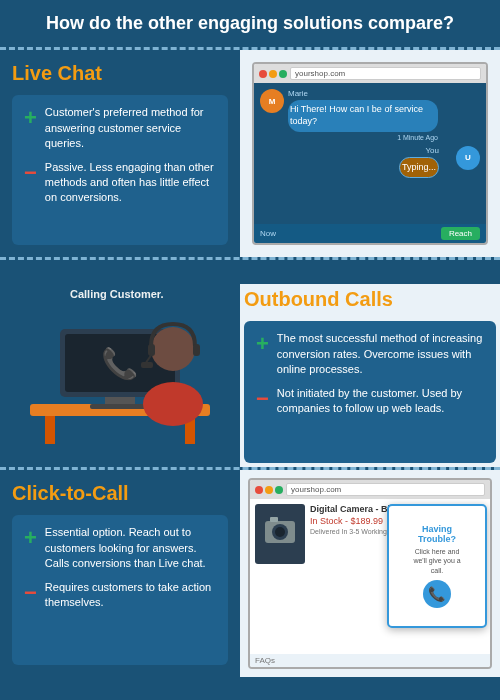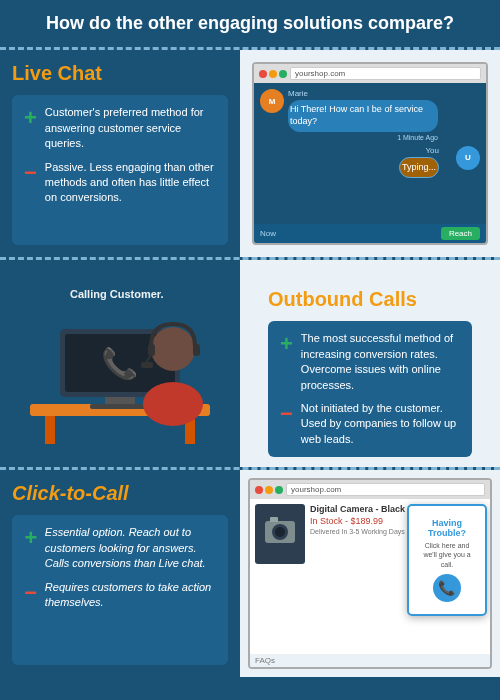--- a/index.html
+++ b/index.html
@@ -246,33 +246,33 @@
     }
 
     .illustration {
       width: 210px;
       height: 180px;
     }
 
     .row2-right {
       width: 260px;
       background: #eaf2f8;
-      padding: 28px;
-      display: flex;
-      flex-direction: column;
+      padding: 4px;
+      display: flex;
+      flex-direction: column;
+      margin-top: 24px;
     }
 
     
     .row3-left {
       width: 240px;
       background: #1a5276;
       padding: 12px;
       display: flex;
       flex-direction: column;
-      font-style: italic;
     }
 
     .row3-right {
       width: 260px;
       background: #eaf2f8;
       padding: 8px;
       display: flex;
       flex-direction: column;
     }
 
@@ -339,22 +339,22 @@
       color: #777;
     }
 
     .popup-overlay {
       position: absolute;
       top: 5px;
       right: 3px;
       background: white;
       border: 2px solid #3498db;
       border-radius: 5px;
-      padding: 12px;
-      width: 80px;
+      padding: 18px;
+      width: 100px;
       text-align: center;
       box-shadow: 0 2px 8px rgba(0,0,0,0.3);
     }
 
     .popup-title {
       color: #3498db;
       font-size: 9px;
       font-weight: bold;
       margin-bottom: 3px;
     }

